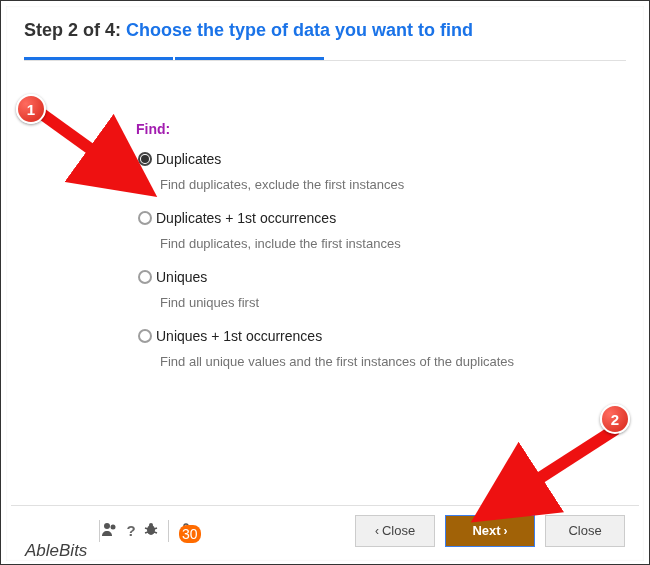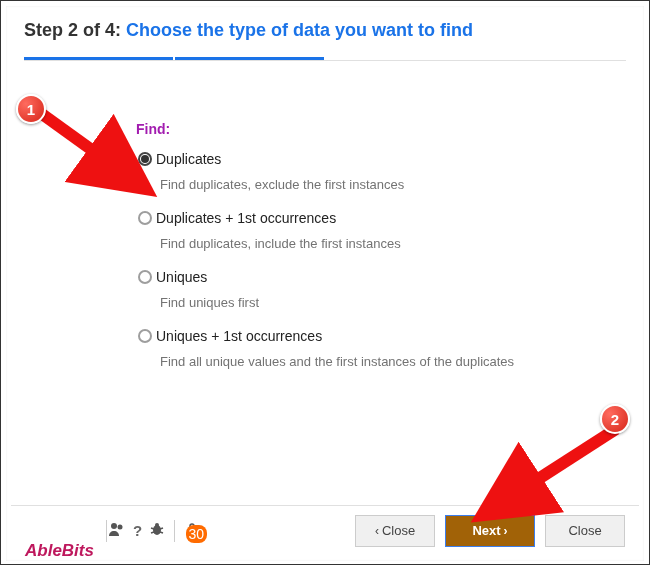--- a/index.html
+++ b/index.html
@@ -90,24 +90,24 @@
     bottom: 6px;
     left: 5px; right: 5px;
     border-top: 1px solid #e0e0e0;
     height: 50px;
     display: flex;
     align-items: center;
     padding: 0 14px;
     background: #fff;
   }
   .logo {
-    font-weight: bold;
+    font-weight: normal;
     font-style: italic;
     font-size: 17px;
-    color: #be185d;
+    color: #404040;
     margin-right: 10px;
     margin-top: 40px;
   }
   .footer-icons { display: flex; align-items: center; gap: 8px; }
   .vdiv { width: 1px; height: 22px; background: #ccc; margin: 0 2px; }
   .ficon { color: #666; font-size: 15px; position: relative; }
   .badge {
     position: absolute;
     bottom: -4px; right: -8px;
     background: #ff6b00;

